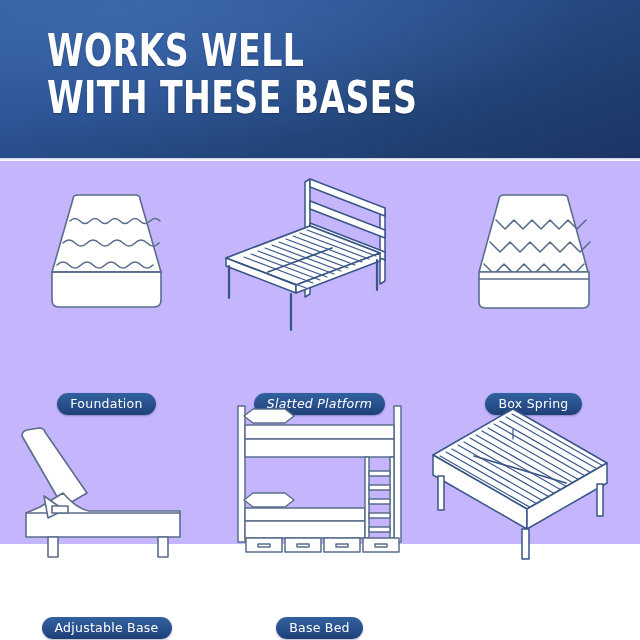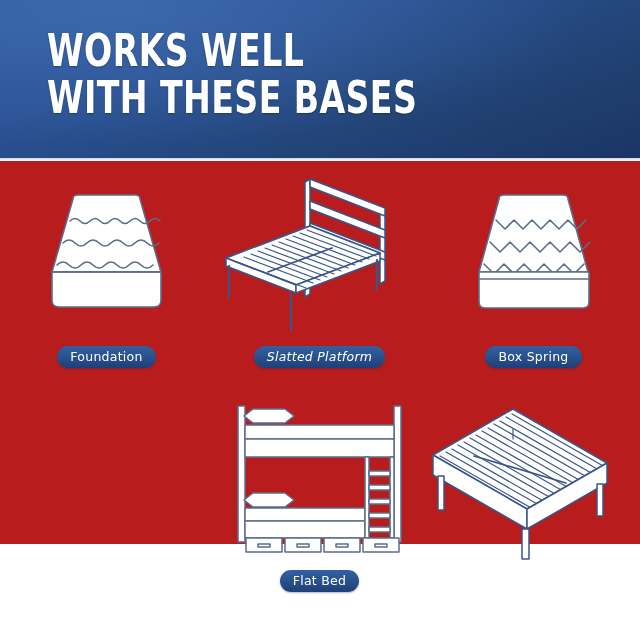--- a/index.html
+++ b/index.html
@@ -1,21 +1,21 @@
 <!DOCTYPE html>
 <html><head>
 <meta charset="utf-8">
 <style>
   html,body{margin:0;padding:0;}
   body{
     width:640px;height:640px;overflow:hidden;
     background:#ffffff;
     font-family:"Liberation Sans", sans-serif;
   }
-  .page{position:relative;width:640px;height:544px;background:#b91c1c;}
+  .page{position:relative;width:640px;height:544px;background:#c4b5fd;}
 
   
   .header{
     position:absolute;left:0;top:0;width:640px;height:158px;
     background:
       radial-gradient(120% 140% at 18% 6%, rgba(74,120,186,0.55) 0%, rgba(74,120,186,0) 62%),
       linear-gradient(160deg,#2d589b 0%, #2a5193 32%, #224477 66%, #1b3565 100%);
     overflow:hidden;
   }
   .header-sep{
@@ -51,20 +51,21 @@
     display:inline-block;
     padding:3px 13px 4px 13px;
     border-radius:12px;
     color:#ffffff;
     font-size:12.5px;
     letter-spacing:0.25px;
     font-family:"DejaVu Sans","Liberation Sans",sans-serif;
     background:linear-gradient(to bottom,#31619f 0%, #2a5390 45%, #1f3f76 100%);
     box-shadow:0 1px 2px rgba(30,50,90,0.35);
     white-space:nowrap;
+    margin-top:47px;
   }
 </style>
 </head>
 <body>
 
 <div class="page">
 
   <div class="header">
     <div class="title">WORKS WELL
 WITH THESE BASES</div>
@@ -146,20 +147,40 @@
 
           <path d="M52 104 h110 v30 q0 6-6 6 H58 q-6 0-6-6 Z" fill="#fff"></path>
           <path d="M52 111 h110"></path>
         </svg>
       </div>
       <div class="pill-wrap">
         <span class="pill">Box Spring</span>
       </div>
     </div>
 
+    <div class="cell c3">
+      <div class="art">
+        <svg viewBox="0 0 213 175" fill="none" stroke="#5a6e8c" stroke-width="1.6" stroke-linejoin="round" stroke-linecap="round">
+
+          <path d="M22 44 q0-5 5-6 l12-2 q5 0 6 4 l42 61 -24 14 Z" fill="#fff"></path>
+
+          <path d="M63 101 q14 16 26 18 h91 v26 H26 v-24 l14-6 Z" fill="#fff"></path>
+          <path d="M26 121 h154"></path>
+
+          <path d="M44 104 l20 14 -16 8 Z" fill="#fff"></path>
+          <path d="M52 114 h16 v7 h-16 Z" fill="#fff"></path>
+
+          <path d="M48 145 h10 v20 h-10 Z" fill="#fff"></path>
+          <path d="M158 145 h10 v20 h-10 Z" fill="#fff"></path>
+        </svg>
+      </div>
+      <div class="pill-wrap">
+        <span class="pill">Adjustable Base</span>
+      </div>
+    </div>
 
     <div class="cell c4">
       <div class="art">
         <svg viewBox="0 0 213 175" fill="none" stroke="#5a6e8c" stroke-width="1.5" stroke-linejoin="round" stroke-linecap="round">
 
           <path d="M25 14 h7 v136 h-7 Z" fill="#fff"></path>
           <path d="M181 14 h7 v136 h-7 Z" fill="#fff"></path>
 
           <path d="M40 17 h32 l9 7 -9 7 h-32 l-9-7 Z" fill="#fff"></path>
 
@@ -188,21 +209,21 @@
             <path d="M72 146 h36 v14 H72 Z" fill="#fff"></path>
             <path d="M84 152 h12 v3 H84 Z" fill="#fff"></path>
             <path d="M111 146 h36 v14 h-36 Z" fill="#fff"></path>
             <path d="M123 152 h12 v3 h-12 Z" fill="#fff"></path>
             <path d="M150 146 h36 v14 h-36 Z" fill="#fff"></path>
             <path d="M162 152 h12 v3 h-12 Z" fill="#fff"></path>
           </g>
         </svg>
       </div>
       <div class="pill-wrap">
-        <span class="pill">Flat Bed</span>
+        <span class="pill">Base Bed</span>
       </div>
     </div>
 
     <div class="cell c5">
       <div class="art">
         <svg viewBox="0 0 213 175" fill="none" stroke="#3a5688" stroke-width="1.5" stroke-linejoin="round" stroke-linecap="round">
 
           <path d="M86 17 l94 54 -80 46 -94-54 Z" fill="#fff"></path>
 
           <g stroke-width="1.2">

